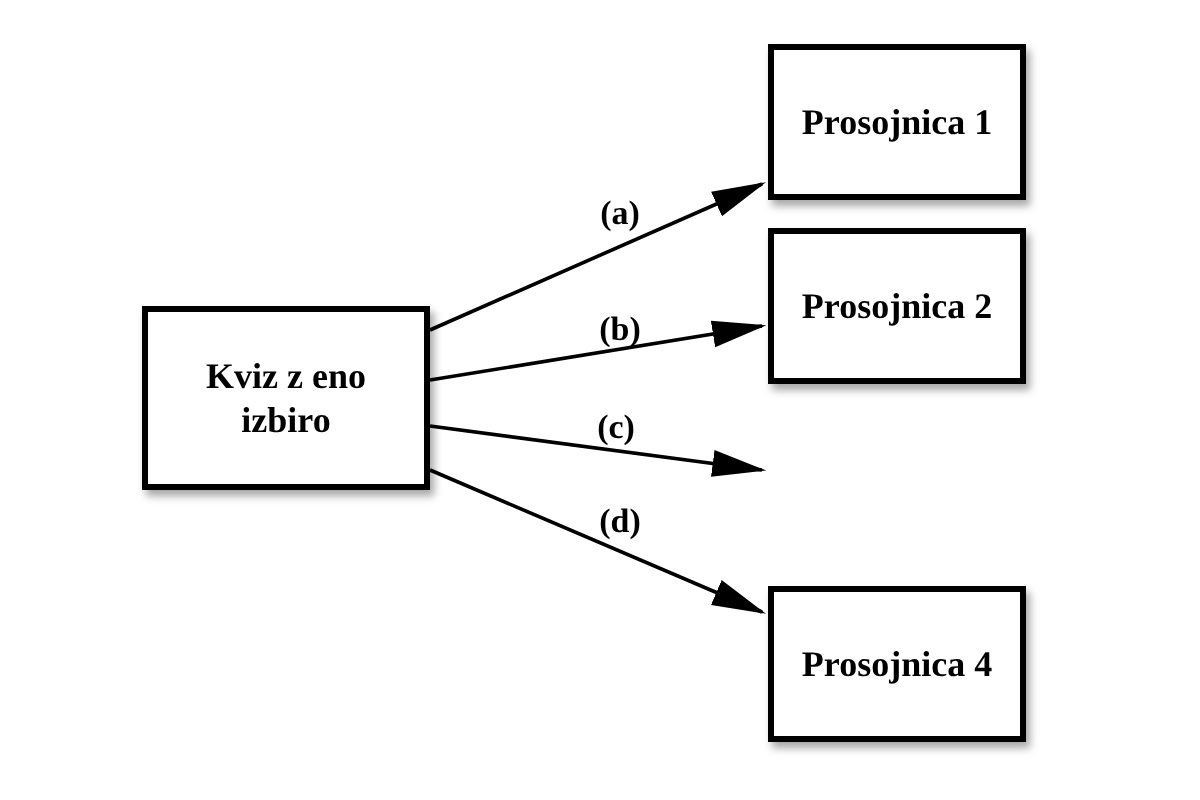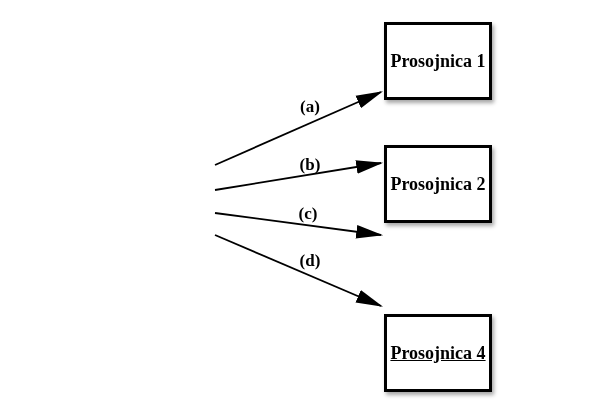--- a/index.html
+++ b/index.html
@@ -39,27 +39,27 @@
   }
   .node-source {
     left: 71px;
     top: 153px;
     width: 144px;
     height: 92px;
     padding: 0 18px;
   }
   .node-target {
     left: 384px;
-    width: 108px;
+    width: 129px;
     height: 78px;
   }
   .node-target-1 { top: 22px; }
-  .node-target-2 { top: 114px; margin-top: 31px; }
+  .node-target-2 { top: 114px; }
   .node-target-3 { top: 207px; }
-  .node-target-4 { top: 314px; text-decoration: underline; }
+  .node-target-4 { top: 293px; }
   .edge-label {
     position: absolute;
     transform: translate(-50%, -50%);
     font-weight: bold;
     font-size: 17px;
     color: #000000;
     white-space: nowrap;
   }
   .edge-label-a { left: 310px; top: 107px; }
   .edge-label-b { left: 310px; top: 165px; }
@@ -76,20 +76,23 @@
       <marker id="arrowhead" viewBox="0 0 10 5" refX="9.2" refY="2.5" markerWidth="15" markerHeight="8" orient="auto">
         <path d="M0,0 L10,2.5 L0,5 z" fill="#000000"></path>
       </marker>
     </defs>
     <line x1="215" y1="165" x2="381" y2="92" stroke="#000000" stroke-width="1.8" marker-end="url(#arrowhead)"></line>
     <line x1="215" y1="190" x2="381" y2="163" stroke="#000000" stroke-width="1.8" marker-end="url(#arrowhead)"></line>
     <line x1="215" y1="213" x2="381" y2="235" stroke="#000000" stroke-width="1.8" marker-end="url(#arrowhead)"></line>
     <line x1="215" y1="235" x2="381" y2="306" stroke="#000000" stroke-width="1.8" marker-end="url(#arrowhead)"></line>
   </svg>
 
+  <div class="node node-source">
+    <span>Kviz z eno izbiro</span>
+  </div>
 
   <div class="node node-target node-target-1">
     <span>Prosojnica 1</span>
   </div>
 
   <div class="node node-target node-target-2">
     <span>Prosojnica 2</span>
   </div>
 
 

